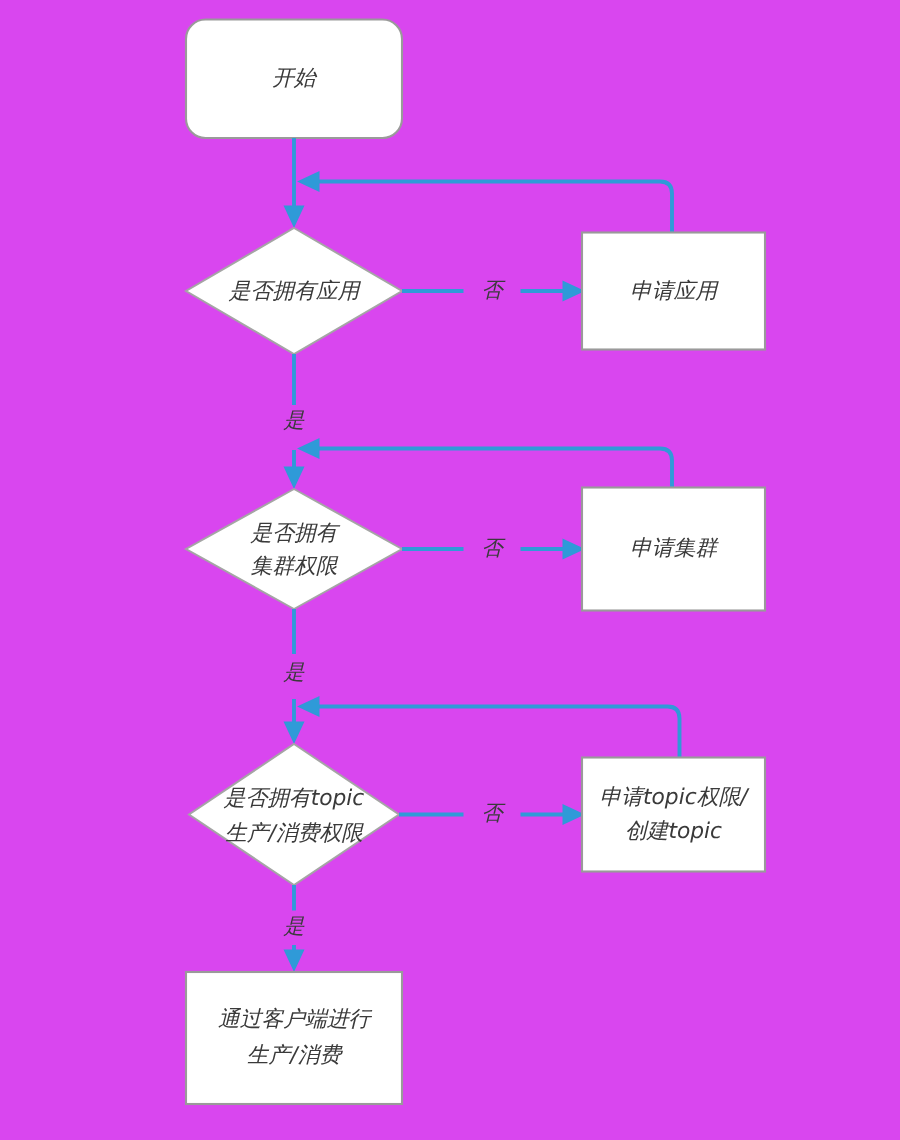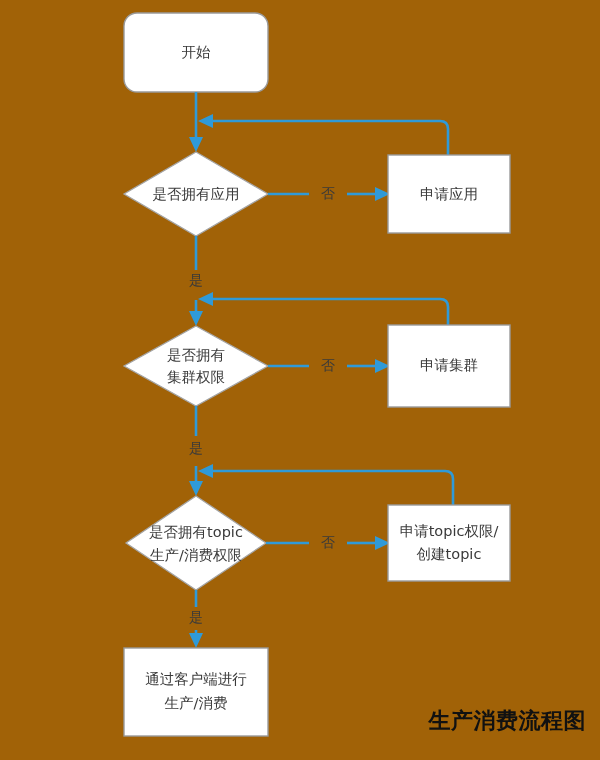--- a/index.html
+++ b/index.html
@@ -4,23 +4,24 @@
 <style>
   html, body {
     margin: 0;
     padding: 0;
     background: #ffffff;
   }
   #canvas {
     position: relative;
     width: 600px;
     height: 760px;
-    background: #a16207;
+    background: #d946ef;
     font-family: "DejaVu Sans", "Liberation Sans", sans-serif;
     overflow: hidden;
+    font-style: italic;
   }
   svg#flow {
     position: absolute;
     left: 0;
     top: 0;
     width: 600px;
     height: 760px;
   }
   .node-shape {
     fill: #ffffff;
@@ -175,15 +176,14 @@
     </g>
 
     <g>
       <rect class="node-shape" x="124" y="648" width="144" height="88"></rect>
       <text class="node-text" x="196" y="680">通过客户端进行</text>
       <text class="node-text" x="196" y="704">生产/消费</text>
     </g>
 
   </svg>
 
-  <div class="caption">生产消费流程图</div>
 
 </div>
 
 </body></html>

